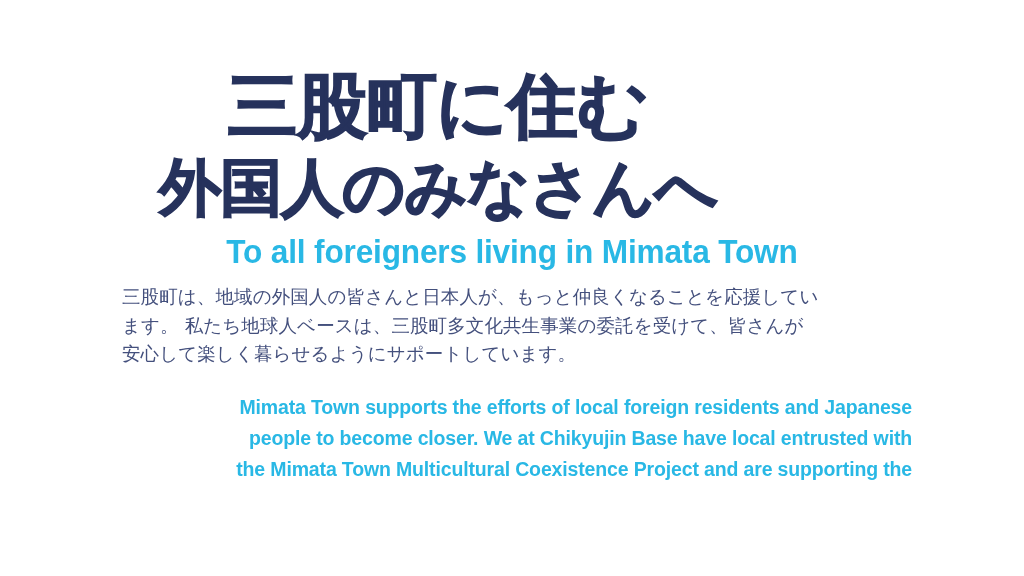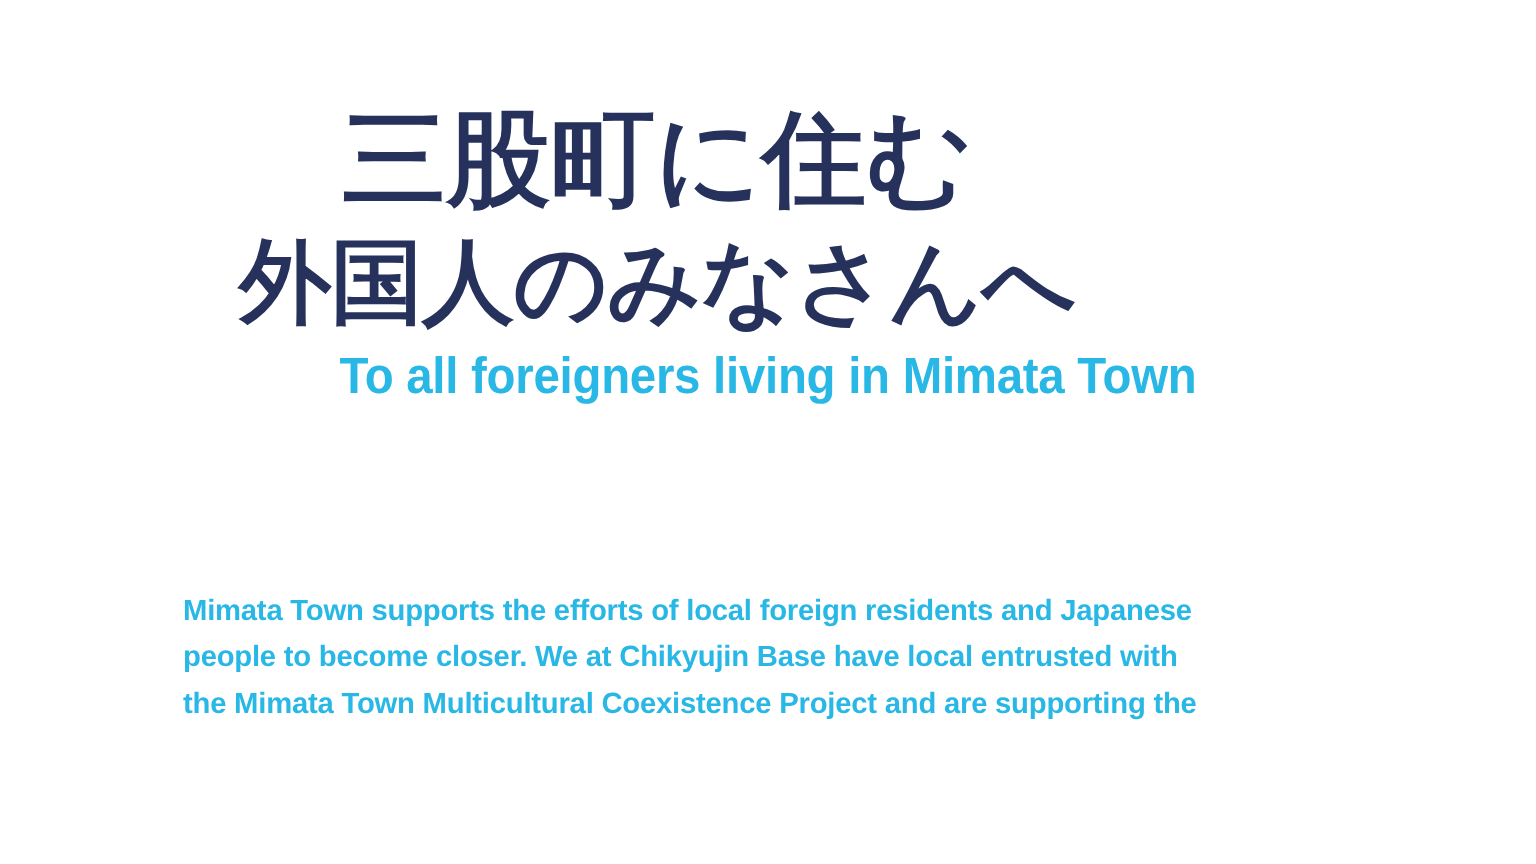--- a/index.html
+++ b/index.html
@@ -25,21 +25,21 @@
 
   
   .headline {
     position: absolute;
     left: 0;
     top: 18px;
     width: 876px;
     text-align: center;
     color: #26325c;
     font-family: "DejaVu Sans", "Liberation Sans", sans-serif;
-    font-weight: 400;
+    font-weight: 700;
     font-size: 70px;
     line-height: 82px;
     letter-spacing: -0.5px;
     -webkit-text-stroke: 1.6px #26325c;
     white-space: nowrap;
   }
   .headline-line {
     display: block;
   }
   .headline-line-2 {
@@ -84,35 +84,41 @@
     position: absolute;
     left: 122px;
     top: 392px;
     width: 790px;
     color: #29b8e5;
     font-family: "Liberation Sans", "DejaVu Sans", sans-serif;
     font-weight: 700;
     font-size: 19.5px;
     line-height: 31px;
     letter-spacing: -0.15px;
+    text-align: right;
   }
   .body-en .ln { display: block; white-space: nowrap; }
 </style>
 </head>
 <body>
 
 <div class="poster">
 
   <h1 class="headline">
     <span class="headline-line headline-line-1">三股町に住む</span>
     <span class="headline-line headline-line-2">外国人のみなさんへ</span>
   </h1>
 
   <h2 class="subtitle">To all foreigners living in Mimata Town</h2>
 
+  <div class="body-jp">
+    <span class="ln">三股町は、地域の外国人の皆さんと日本人が、もっと仲良くなることを応援してい</span>
+    <span class="ln">ます。 私たち地球人ベースは、三股町多文化共生事業の委託を受けて、皆さんが</span>
+    <span class="ln">安心して楽しく暮らせるようにサポートしています。</span>
+  </div>
 
   <div class="body-en">
     <span class="ln">Mimata Town supports the efforts of local foreign residents and Japanese</span>
     <span class="ln">people to become closer. We at Chikyujin Base have local entrusted with</span>
     <span class="ln">the Mimata Town Multicultural Coexistence Project and are supporting the</span>
   </div>
 
 </div>
 
 </body></html>

